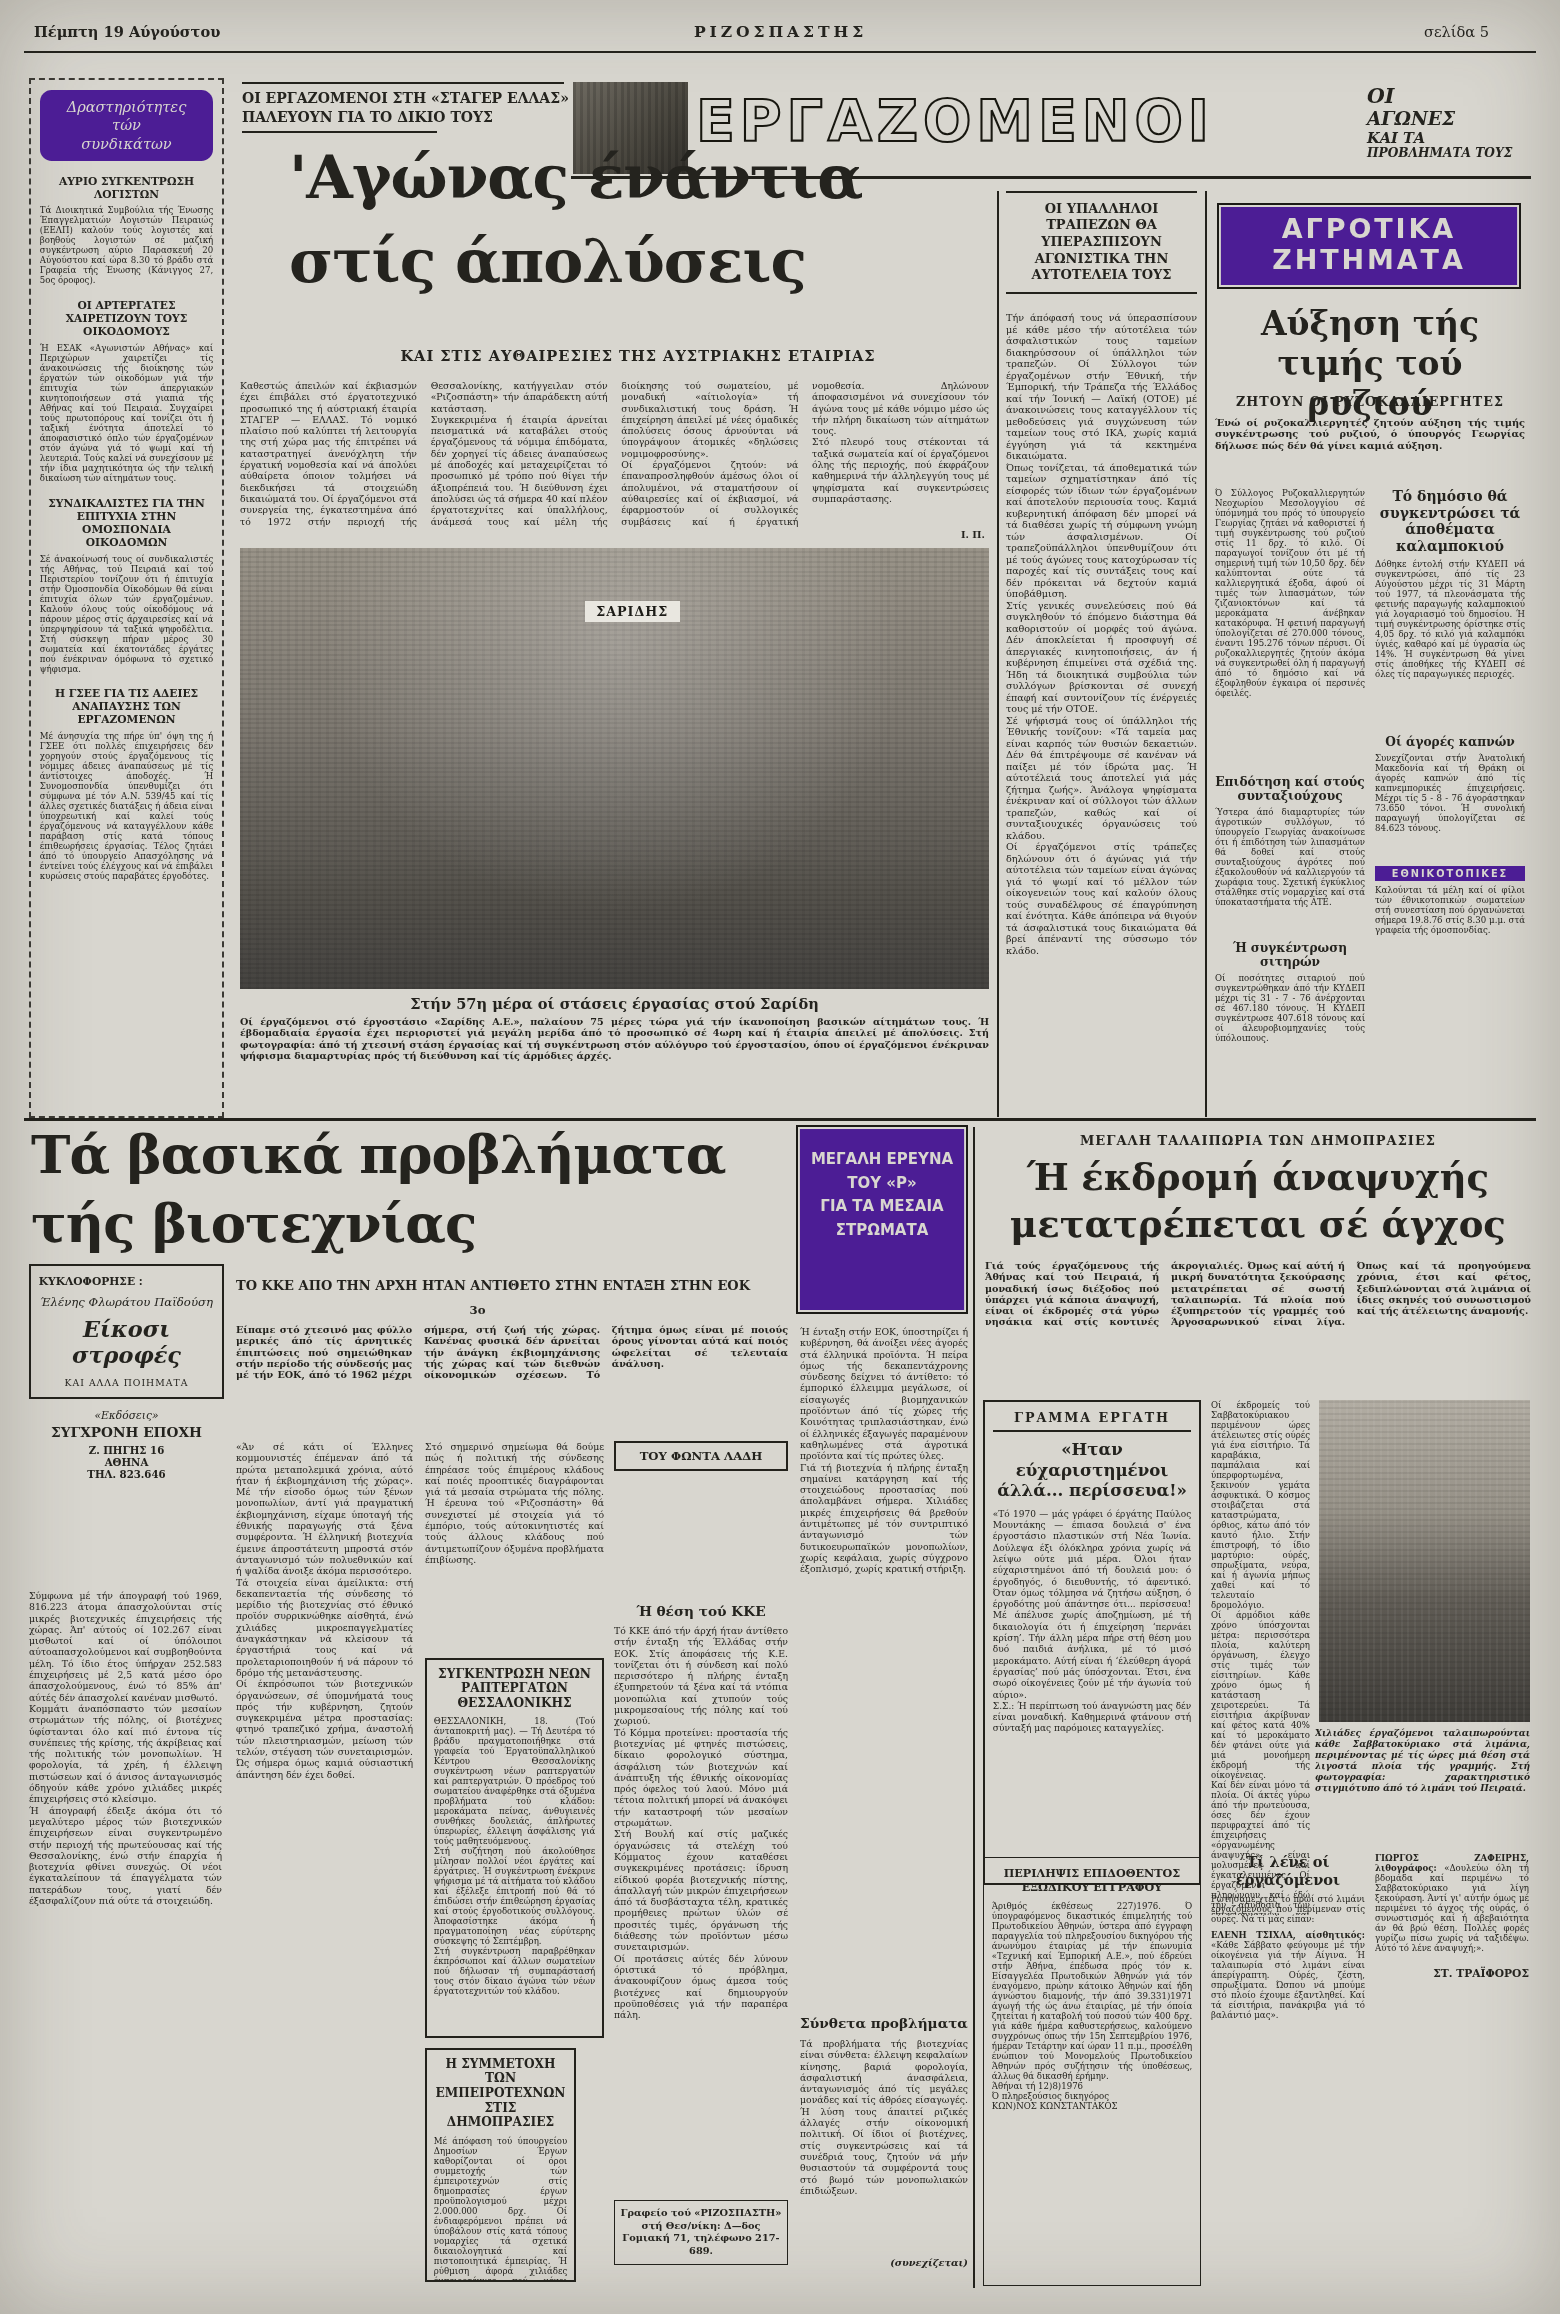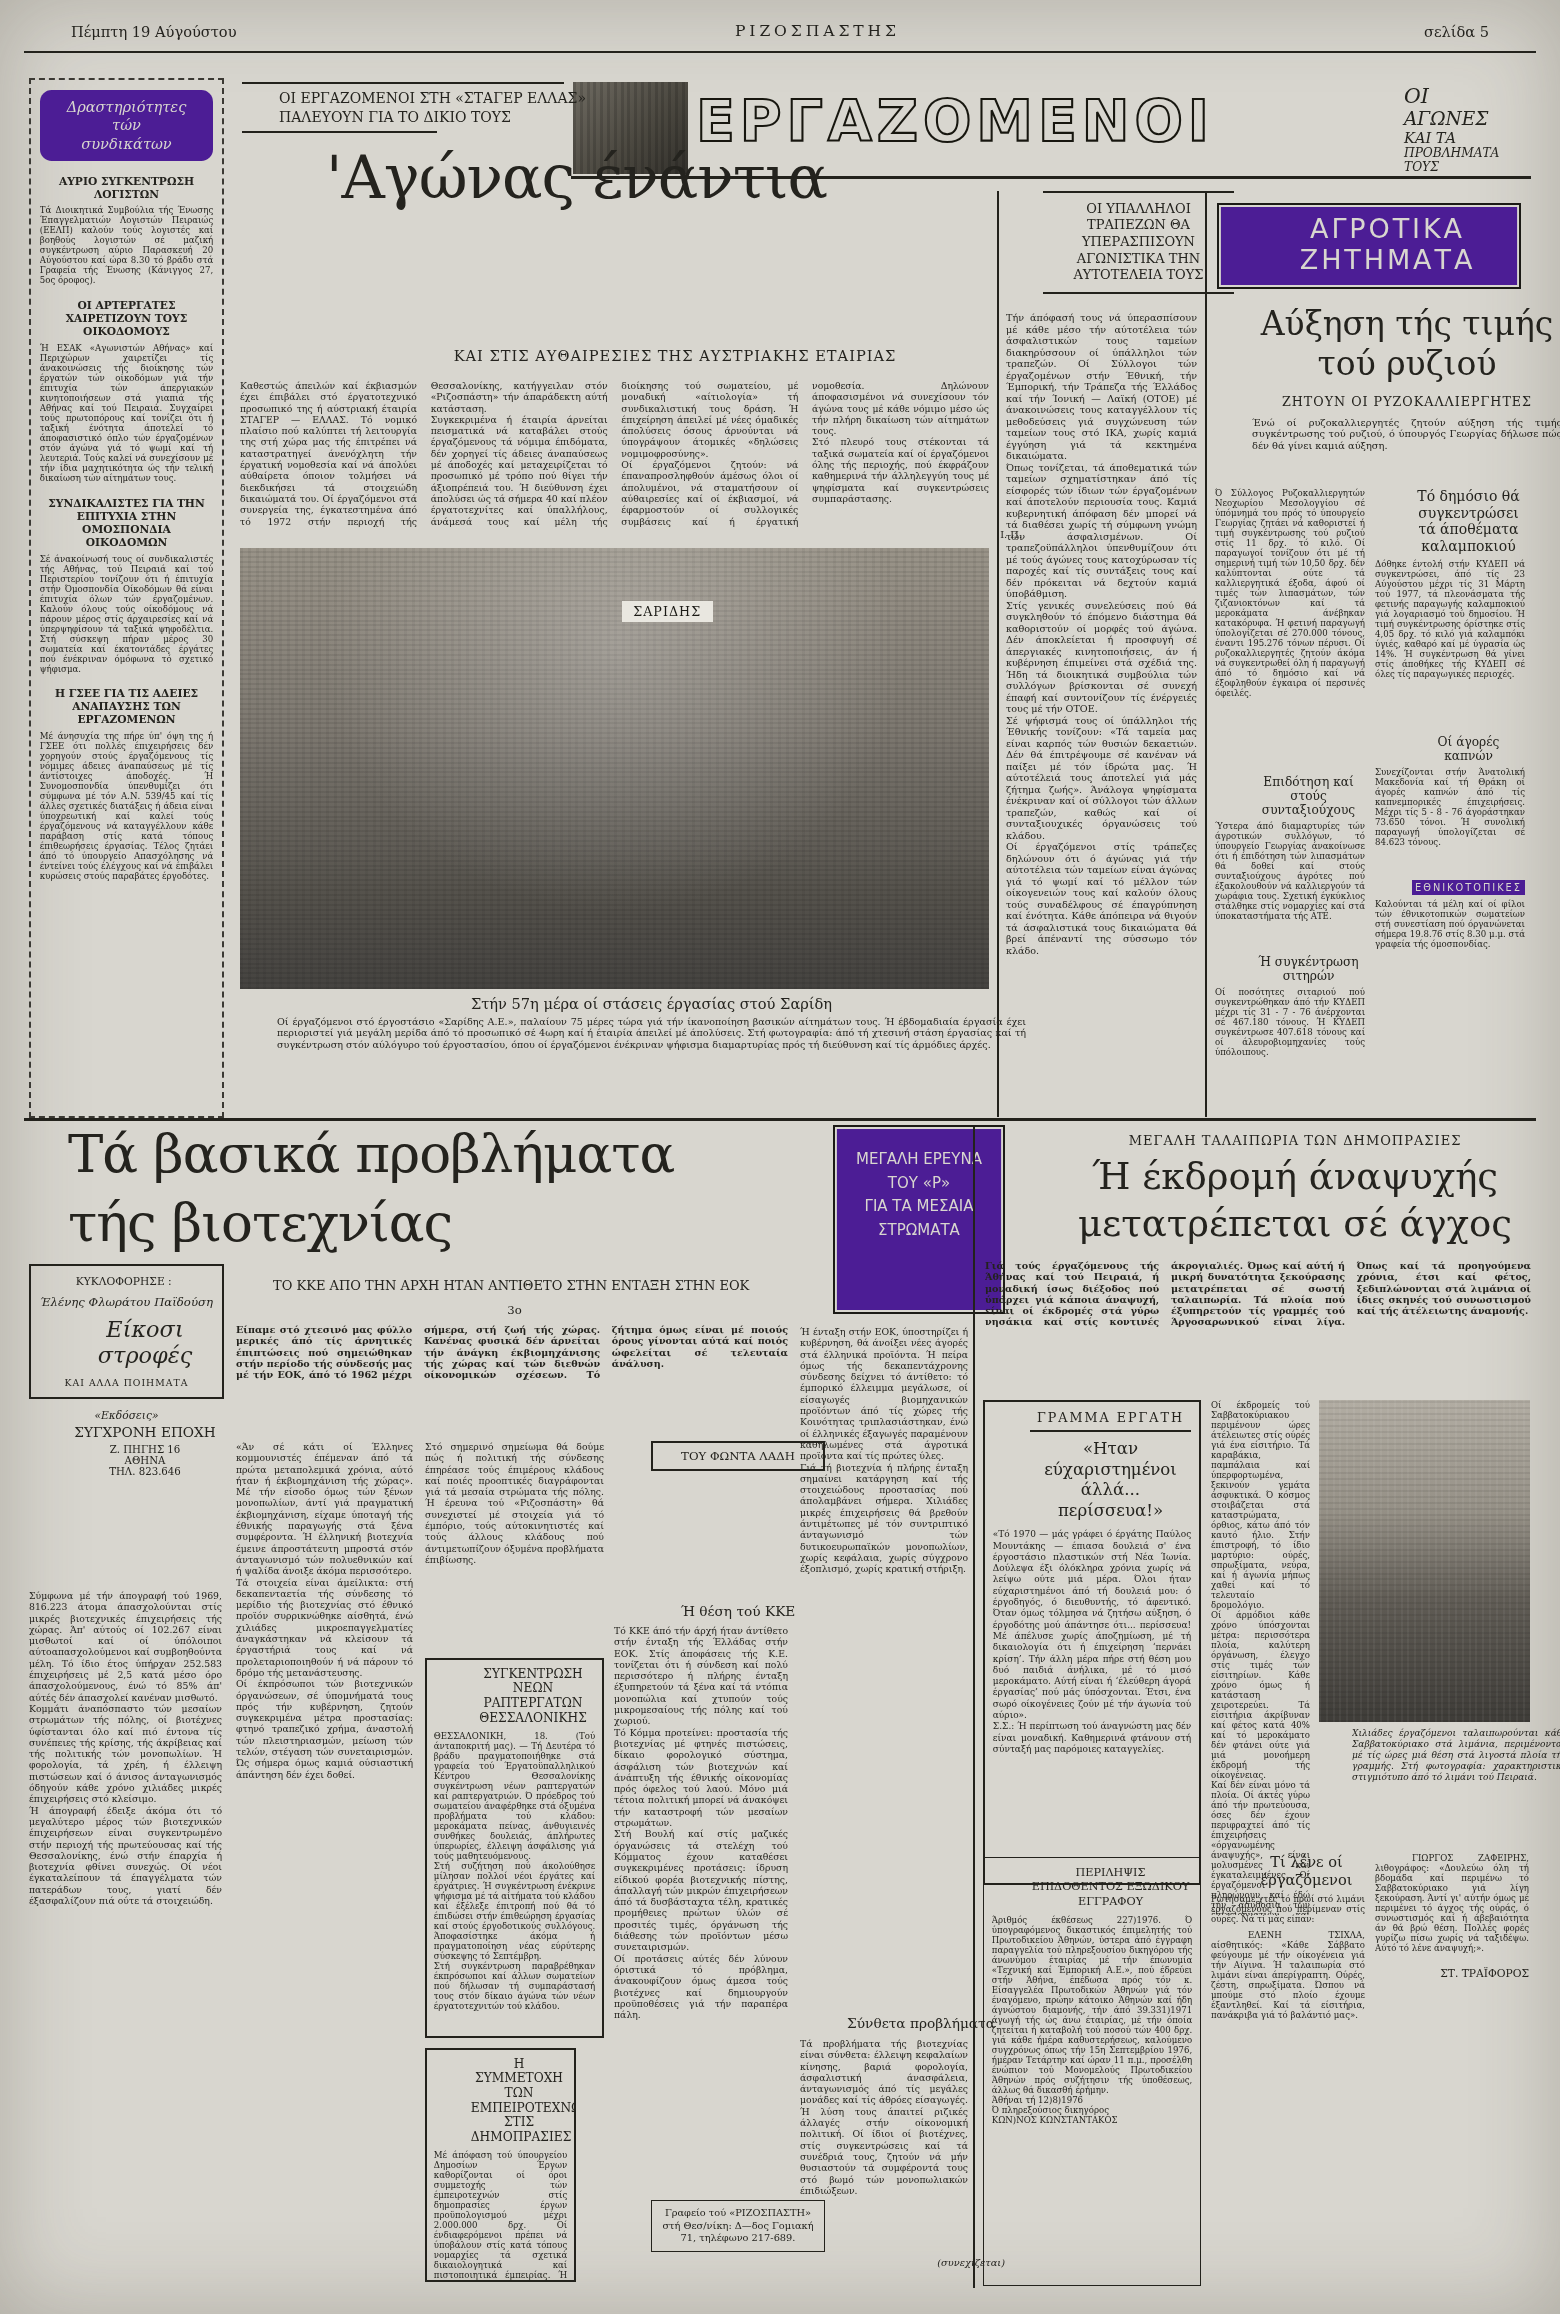--- a/index.html
+++ b/index.html
@@ -5,21 +5,21 @@
   * { margin:0; padding:0; box-sizing:border-box; }
   html,body { width:1560px; height:2314px; }
   body { background:#a8a5a0; }
   .page { position:absolute; left:0; top:0; width:1560px; height:2314px;
           background:#d8d6cf; color:#24231e; overflow:hidden;
           font-family:"DejaVu Serif","Liberation Serif",serif;
           box-shadow: inset 0 0 88px rgba(70,62,48,.28); }
   .abs { position:absolute; }
   .ser { font-family:"DejaVu Serif","Liberation Serif",serif; }
   .san { font-family:"DejaVu Sans","Liberation Sans",sans-serif; }
-  .b { font-weight:normal;margin-left:37px; }
+  .b { font-weight:bold; }
   .i { font-style:italic; }
   .ctr { text-align:center; }
   .rt { text-align:right; }
   .pre { white-space:pre-line; }
   .rule { background:#23221c; }
   .bt { font-size:9.3px; line-height:11.3px; text-align:justify; overflow:hidden;
         white-space:pre-line; color:#23221d; }
   .bt-sm { font-size:8.6px; line-height:10px; }
   .bt-lead { font-weight:bold; font-size:9.6px; line-height:11.3px; }
   .sec-title { text-align:center; font-weight:bold; font-size:10.7px; line-height:13px; margin-top:13.7px; }
@@ -98,20 +98,21 @@
     <div class="b i" style="font-size:14.6px;">ΚΑΙ ΤΑ</div>
     <div class="b i" style="font-size:12.2px;">ΠΡΟΒΛΗΜΑΤΑ ΤΟΥΣ</div>
   </div>
   <div class="abs rule" style="left:571px;top:176px;width:960px;height:2.9px;"></div>
 
   <div class="abs rule" style="left:242px;top:82px;width:322px;height:2px;"></div>
   <div class="abs b" style="left:242px;top:90px;font-size:14px;">ΟΙ ΕΡΓΑΖΟΜΕΝΟΙ ΣΤΗ «ΣΤΑΓΕΡ ΕΛΛΑΣ»</div>
   <div class="abs b" style="left:242px;top:109px;font-size:14px;">ΠΑΛΕΥΟΥΝ ΓΙΑ ΤΟ ΔΙΚΙΟ ΤΟΥΣ</div>
   <div class="abs rule" style="left:242px;top:131px;width:195px;height:2px;"></div>
   <div class="abs b ser" style="left:289px;top:142px;font-size:60px;letter-spacing:-1px;">'Αγώνας ένάντια</div>
+  <div class="abs b ser" style="left:289px;top:226px;font-size:60px;letter-spacing:-1px;">στίς άπολύσεις</div>
   <div class="abs b ctr" style="left:289px;top:347px;width:698px;font-size:14.6px;letter-spacing:1px;">ΚΑΙ ΣΤΙΣ ΑΥΘΑΙΡΕΣΙΕΣ ΤΗΣ ΑΥΣΤΡΙΑΚΗΣ ΕΤΑΙΡΙΑΣ</div>
   <div class="abs bt" style="left:240px;top:380px;width:749px;height:162px;column-count:4;column-gap:13.7px;">Καθεστώς άπειλών καί έκβιασμών έχει έπιβάλει στό έργατοτεχνικό προσωπικό της ή αύστριακή έταιρία ΣΤΑΓΕΡ — ΕΛΛΑΣ. Τό νομικό πλαίσιο πού καλύπτει τή λειτουργία της στή χώρα μας τής έπιτρέπει νά καταστρατηγεί άνενόχλητη τήν έργατική νομοθεσία καί νά άπολύει αύθαίρετα όποιον τολμήσει νά διεκδικήσει τά στοιχειώδη δικαιώματά του. Οί έργαζόμενοι στά συνεργεία της, έγκατεστημένα άπό τό 1972 στήν περιοχή τής Θεσσαλονίκης, κατήγγειλαν στόν «Ριζοσπάστη» τήν άπαράδεκτη αύτή κατάσταση.
 Συγκεκριμένα ή έταιρία άρνείται πεισματικά νά καταβάλει στούς έργαζόμενους τά νόμιμα έπιδόματα, δέν χορηγεί τίς άδειες άναπαύσεως μέ άποδοχές καί μεταχειρίζεται τό προσωπικό μέ τρόπο πού θίγει τήν άξιοπρέπειά του. Ή διεύθυνση έχει άπολύσει ώς τά σήμερα 40 καί πλέον έργατοτεχνίτες καί ύπαλλήλους, άνάμεσά τους καί μέλη τής διοίκησης τού σωματείου, μέ μοναδική «αίτιολογία» τή συνδικαλιστική τους δράση. Ή έπιχείρηση άπειλεί μέ νέες όμαδικές άπολύσεις όσους άρνούνται νά ύπογράψουν άτομικές «δηλώσεις νομιμοφροσύνης».
 Οί έργαζόμενοι ζητούν: νά έπαναπροσληφθούν άμέσως όλοι οί άπολυμένοι, νά σταματήσουν οί αύθαιρεσίες καί οί έκβιασμοί, νά έφαρμοστούν οί συλλογικές συμβάσεις καί ή έργατική νομοθεσία. Δηλώνουν άποφασισμένοι νά συνεχίσουν τόν άγώνα τους μέ κάθε νόμιμο μέσο ώς τήν πλήρη δικαίωση τών αίτημάτων τους.
 Στό πλευρό τους στέκονται τά ταξικά σωματεία καί οί έργαζόμενοι όλης τής περιοχής, πού έκφράζουν καθημερινά τήν άλληλεγγύη τους μέ ψηφίσματα καί συγκεντρώσεις συμπαράστασης.</div>
   <div class="abs b rt" style="left:926px;top:529px;width:59px;font-size:9.8px;">Ι. Π.</div>
 
   <div class="abs photo-fill" style="left:240px;top:548px;width:749px;height:441px;">
     <div class="abs b" style="left:46%;top:12%;background:#e9e7e0;color:#1c1b16;padding:2.9px 11.7px;font-size:12.7px;letter-spacing:1px;">ΣΑΡΙΔΗΣ</div>
   </div>

